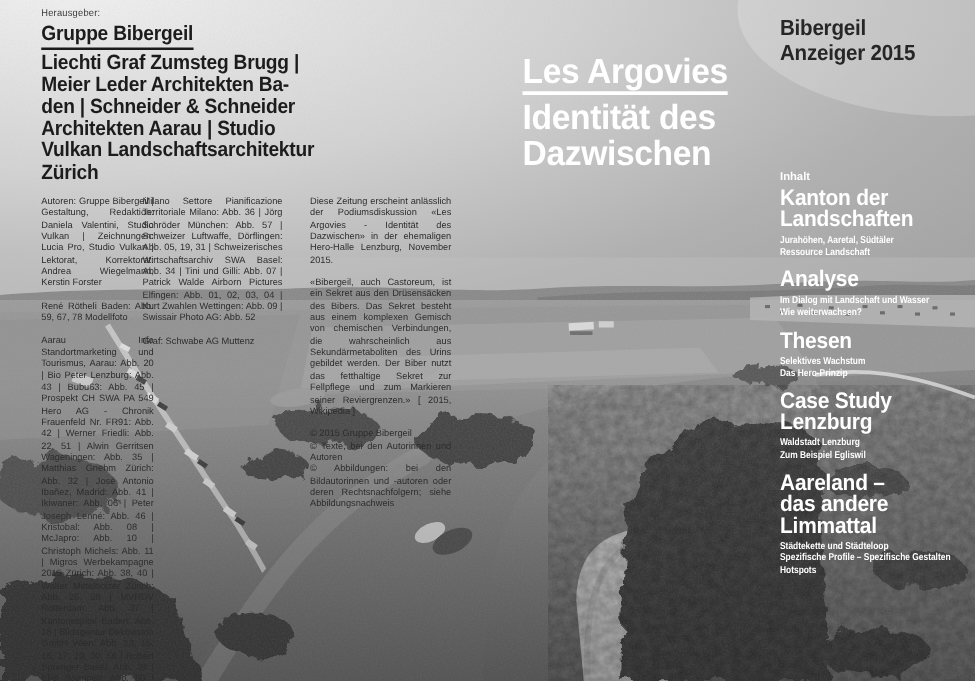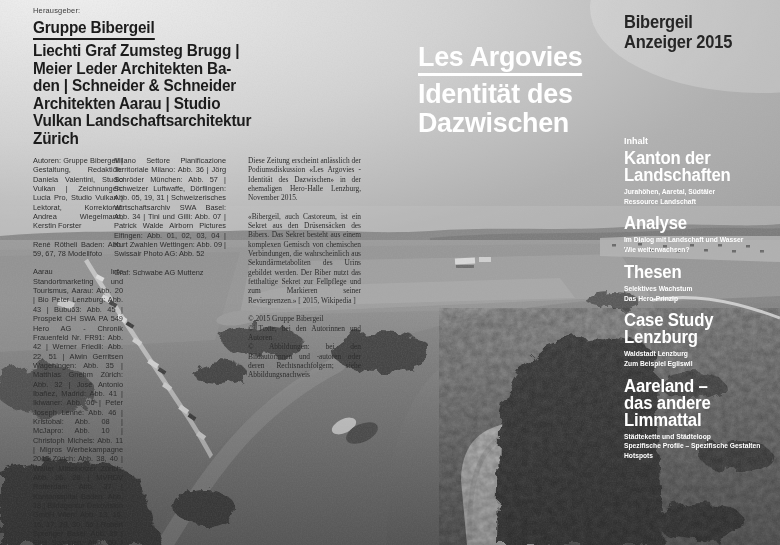--- a/index.html
+++ b/index.html
@@ -20,21 +20,21 @@
             letter-spacing:-.2px;}
   .pub-members{font-size:16.5px;font-weight:bold;line-height:17.5px;white-space:pre;
                letter-spacing:-.2px;margin:0;}
 
   
   .imprint{top:156px;color:#2d2d2d;}
   .imprint p{font-size:7.4px;line-height:9.35px;margin:0 0 9px 0;
              text-align:justify;hyphens:auto;-webkit-hyphens:auto;}
   .col1{left:33px;width:90px;}
   .col2{left:114px;width:112px;}
-  .col3{left:248px;width:113px;font-family:Liberation Serif, serif;}
+  .col3{left:248px;width:113px;}
   .preline{white-space:pre-line;text-align:center;}
 
   
   .title{left:418px;top:42px;color:#fff;}
   .title-inner{transform:scaleX(.96);transform-origin:0 0;}
   .title-line1{display:inline-block;font-size:28px;font-weight:bold;line-height:29px;
                border-bottom:3.5px solid #fff;padding-bottom:2px;letter-spacing:-.3px;}
   .title-rest{font-size:28px;font-weight:bold;line-height:29px;white-space:pre;
               letter-spacing:-.3px;margin-top:3px;}
 

